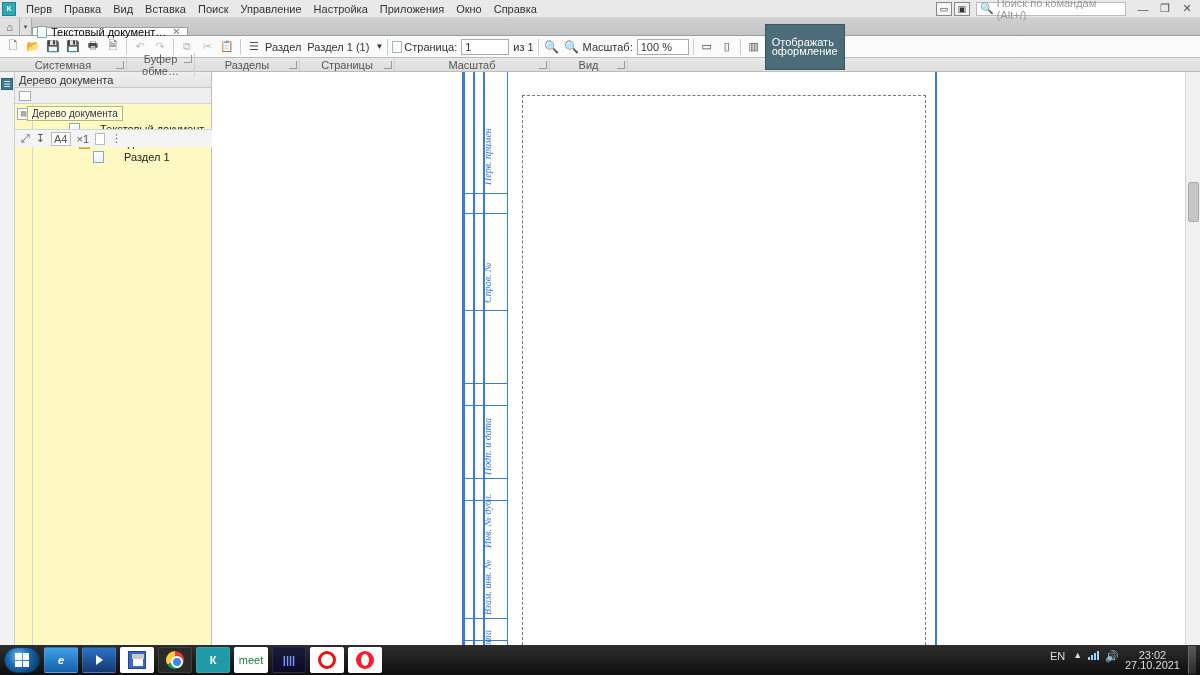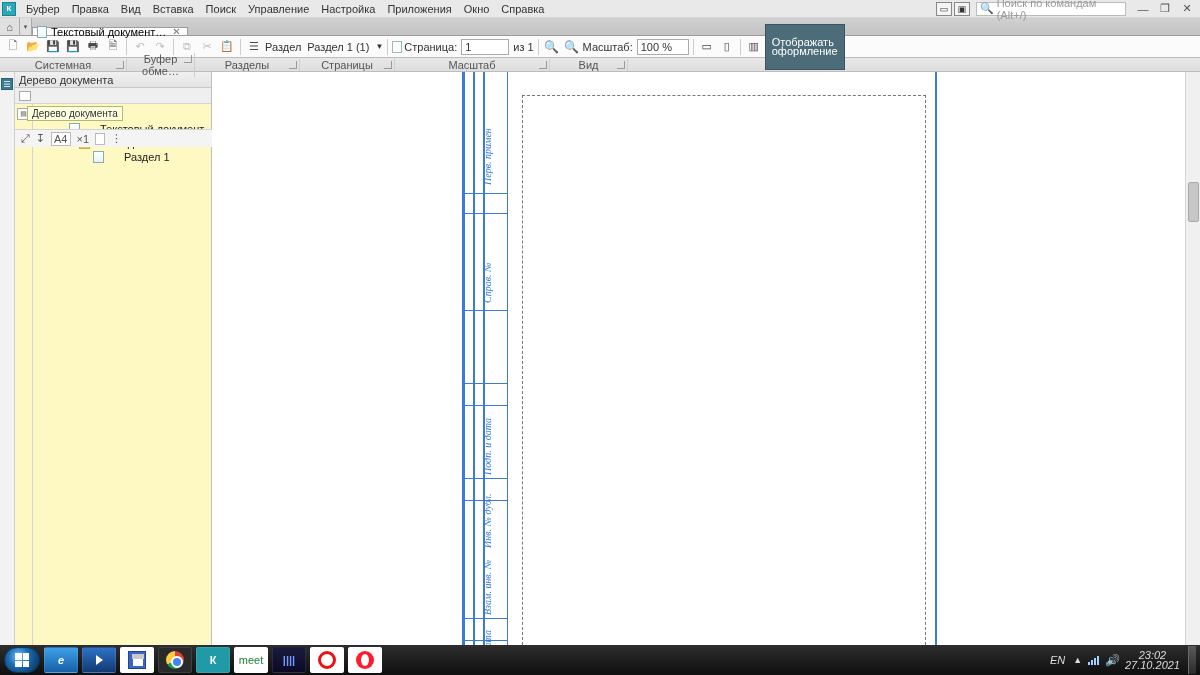--- a/index.html
+++ b/index.html
@@ -94,21 +94,21 @@
 .taskbar .tb.ie{background:linear-gradient(#3ea0e8,#1660a8);} 
 .taskbar .tb.wm{background:linear-gradient(#2c72c7,#123a70);} 
 .taskbar .tb.save{background:#fff;}
 .taskbar .tb.chrome{background:#2a2a2a;}
 .taskbar .tb.k3d{background:#1f9aa6;}
 .taskbar .tb.meet{background:#fff;color:#1a7f37;font-size:8px;}
 .taskbar .tb.wa{background:linear-gradient(#1a1a3a,#0a0a28);}
 .taskbar .tb.red{background:#fff;}
 .taskbar .tb.opera{background:#fff;}
 .taskbar .spacer{flex:1;}
-.taskbar .tray{display:flex;align-items:center;gap:6px;font-size:10px;color:#ddd;font-style:italic;}
+.taskbar .tray{display:flex;gap:6px;font-size:10px;color:#ddd;}
 .taskbar .tray .lang{padding:0 2px;}
 .taskbar .tray .clock{display:flex;flex-direction:column;align-items:center;line-height:10px;font-size:10px;}
 .taskbar .showdesk{width:8px;height:28px;background:linear-gradient(#5a5a5a,#2a2a2a);border-left:1px solid #6a6a6a;margin-left:4px;}
 
 .floppy{width:18px;height:18px;background:#3a66c7;border:1px solid #24438a;position:relative;}
 .floppy:before{content:"";position:absolute;left:3px;top:2px;width:12px;height:5px;background:#c8c8c8;}
 .floppy:after{content:"";position:absolute;left:4px;bottom:2px;width:10px;height:7px;background:#fff;}
 
 .chromeico{width:18px;height:18px;border-radius:50%;background:conic-gradient(#db4437 0 120deg,#0f9d58 120deg 240deg,#ffcd40 240deg 360deg);position:relative;}
 .chromeico:after{content:"";position:absolute;left:5px;top:5px;width:8px;height:8px;border-radius:50%;background:#4285f4;border:2px solid #fff;}
@@ -120,21 +120,21 @@
 .sigbars{display:inline-flex;align-items:flex-end;gap:1px;height:10px;}
 .sigbars span{width:2px;background:#9fd3ff;}
 .sigbars span:nth-child(1){height:3px}.sigbars span:nth-child(2){height:5px}.sigbars span:nth-child(3){height:7px}.sigbars span:nth-child(4){height:9px}
 
 </style>
 </head>
 <body>
 
 <div class="menubar">
   <div class="logo">К</div>
-  <div class="menuitem">Буфер</div>
+  <div class="menuitem">Перв</div>
   <div class="menuitem">Правка</div>
   <div class="menuitem">Вид</div>
   <div class="menuitem">Вставка</div>
   <div class="menuitem">Поиск</div>
   <div class="menuitem">Управление</div>
   <div class="menuitem">Настройка</div>
   <div class="menuitem">Приложения</div>
   <div class="menuitem">Окно</div>
   <div class="menuitem">Справка</div>
   <div class="spacer"></div>

